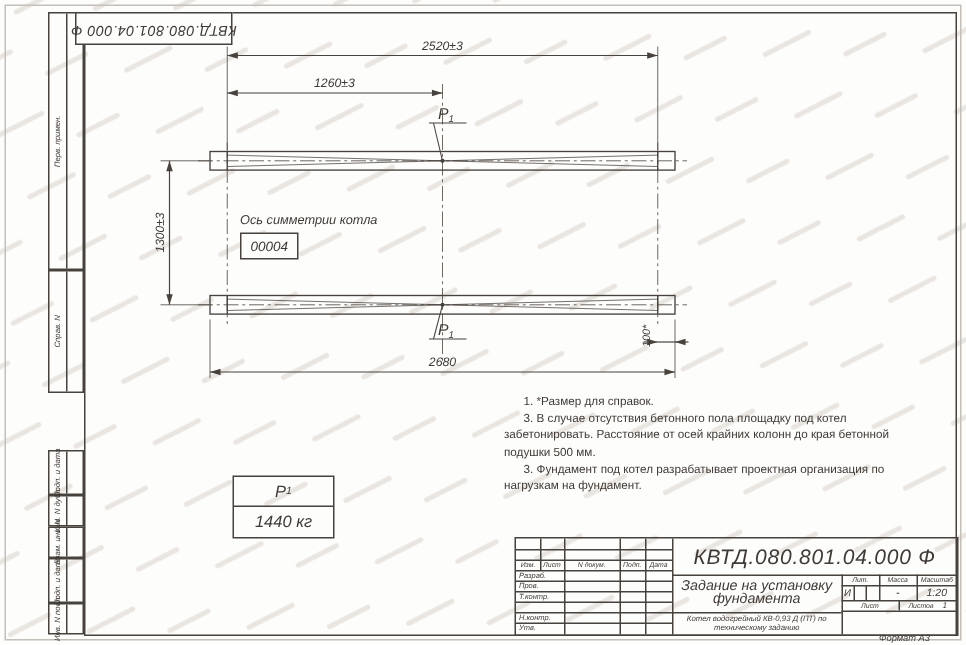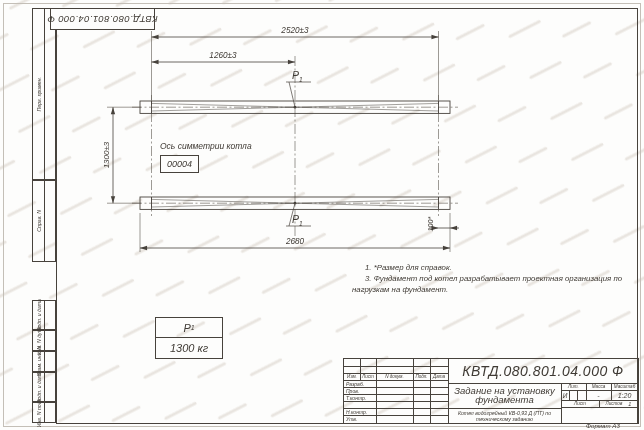--- a/index.html
+++ b/index.html
@@ -17,21 +17,21 @@
   .corner-stamp{left:50px;top:8px;width:103px;height:20px;border:1.2px solid #47423c;display:flex;align-items:center;justify-content:center;background:#fdfdfc;}
   .corner-stamp span{transform:rotate(180deg);font-style:italic;font-size:9.5px;letter-spacing:.4px;white-space:nowrap;}
   
   .level-box{left:160px;top:155px;width:37px;height:16px;border:1px solid #47423c;display:flex;align-items:center;justify-content:center;font-style:italic;font-size:9px;background:#fdfdfc;}
   
   .load-table{left:155px;top:317px;width:68px;height:42px;border:1.1px solid #47423c;box-sizing:border-box;}
   .load-table .cell{height:50%;display:flex;align-items:center;justify-content:center;font-style:italic;font-size:11px;box-sizing:border-box;}
   .load-table .cell.top{border-bottom:1px solid #47423c;}
   sub{font-size:7px;}
   
-  .notes{left:352px;top:262px;width:286px;font-size:7.8px;font-style:italic;line-height:11.2px;color:#3f3a34;}
+  .notes{left:336px;top:262px;width:286px;font-size:7.8px;line-height:11.2px;color:#3f3a34;}
   .note{text-indent:13px;}
   
   .tb{left:343px;top:358px;width:294px;height:64px;border:1.2px solid #47423c;box-sizing:content-box;background:transparent;}
   .tb .ln{position:absolute;background:#47423c;}
   .tb .cell{position:absolute;display:flex;align-items:center;justify-content:center;font-style:italic;overflow:hidden;}
   .tb .rowlab{position:absolute;display:flex;align-items:center;padding-left:2px;font-style:italic;font-size:5px;}
   .doc-number{font-size:14px;letter-spacing:.5px;white-space:nowrap;}
   .tb-title{font-size:9.5px;line-height:8.5px;text-align:center;}
   .tb-subtitle{font-size:5.2px;line-height:6px;text-align:center;}
   .logo-row{position:absolute;left:217px;top:48px;width:77px;height:16px;display:flex;align-items:center;justify-content:center;gap:3px;}
@@ -187,25 +187,26 @@
 
   <div class="abs level-box">
     <span>00004</span>
   </div>
 
   <div class="abs load-table">
     <div class="cell top">
       <span>P</span>
         <sub>1</sub>
     </div>
-    <div class="cell">1300 кг</div>
+    <div class="cell">1440 кг</div>
   </div>
 
   <div class="abs notes">
     <div class="note">1. *Размер для справок.</div>
+    <div class="note">3. В случае отсутствия бетонного пола площадку под котел забетонировать. Расстояние от осей крайних колонн до края бетонной подушки 500 мм.</div>
     <div class="note">3. Фундамент под котел разрабатывает проектная организация по нагрузкам на фундамент.</div>
   </div>
 
   <div class="abs tb">
 
     <div class="ln" style="left:16px;top:0;width:1px;height:21px;"></div>
     <div class="ln" style="left:32px;top:0;width:1px;height:64px;"></div>
     <div class="ln" style="left:69px;top:0;width:1px;height:64px;"></div>
     <div class="ln" style="left:86px;top:0;width:1px;height:64px;"></div>
     <div class="ln" style="left:104px;top:0;width:1px;height:64px;"></div>

